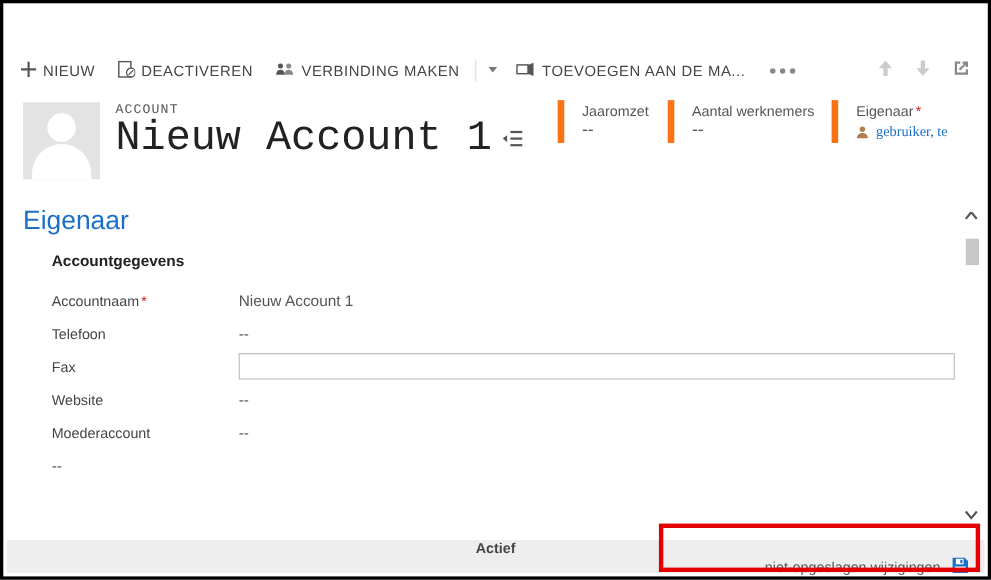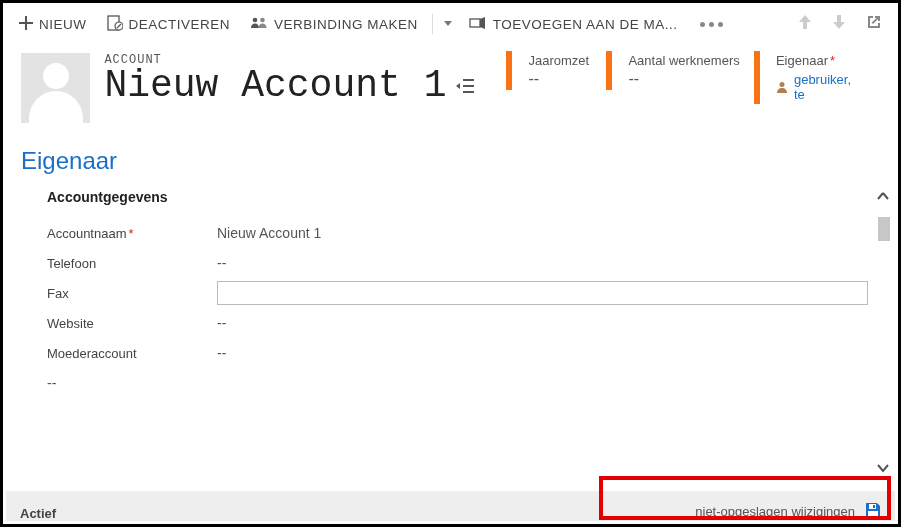--- a/index.html
+++ b/index.html
@@ -16,20 +16,21 @@
     box-shadow: 3px 3px 4px rgba(0,0,0,0.4);
     background:#fff;
     overflow:hidden;
   }
   
   .cmdbar {
     display:flex; align-items:center;
     height:42px;
     padding:0 8px;
     gap:4px;
+    margin-top:40px;
   }
   .cmd {
     display:flex; align-items:center;
     gap:6px;
     padding:4px 8px;
     color:#454545;
     font-size:13.5px; letter-spacing:.5px;
     cursor:pointer;
   }
   .cmd svg, .cmd .ico { flex:0 0 auto; }
@@ -58,41 +59,41 @@
   .entity-label{font-size:12px;color:#555;letter-spacing:1px;margin-top:2px;}
   .entity-name-row{display:flex;align-items:center;gap:10px;}
   .entity-name{font-size:38px;font-weight:300;color:#222;line-height:1;}
   .list-icon svg{display:block;}
   .fields{display:flex;gap:0;margin-left:18px;align-items:flex-start;}
   .field{border-left:6px solid #f97316;padding:2px 16px;min-width:100px;}
   .field-label{font-size:13px;color:#555;white-space:nowrap;}
   .field-value{font-size:16px;color:#555;margin-top:2px;}
   .req::after{content:"*";color:#d22;font-size:13px;margin-left:2px;}
   .owner-val{display:flex;gap:6px;align-items:center;margin-top:4px;}
-  .owner-val a{color:#1a6fc7;font-size:13px;text-decoration:none;}
+  .owner-val a{color:#1a6fc7;font-size:13px;text-decoration:none;font-family:Liberation Serif, serif;}
   .person-ico svg{display:block;}
   
   .body-area{position:relative;padding:14px 30px 0 18px;}
   .section-title{color:#1a6fc7;font-size:24px;font-weight:400;margin-bottom:14px;}
   .subheader{font-weight:700;font-size:14px;color:#222;margin:0 0 14px 26px;}
   .form{margin-left:26px;}
   .row{display:flex;align-items:center;min-height:28px;margin-bottom:2px;}
   .lab{width:170px;font-size:13px;color:#444;display:flex;align-items:center;}
   .lab .req-star{color:#d22;margin-left:2px;}
   .val{font-size:14px;color:#555;}
   .fax-input{flex:1;border:1px solid #bbb;height:24px;font-size:14px;padding:0 4px;outline:none;}
   
   .scroll-area{position:absolute;right:6px;top:188px;bottom:48px;width:18px;}
   .scroll-up,.scroll-down{color:#555;text-align:center;font-size:12px;line-height:14px;}
   .scroll-thumb{position:absolute;top:26px;right:2px;width:12px;height:24px;background:#c7c7c7;}
   
   .statusbar{
     position:absolute;left:3px;right:3px;bottom:3px;height:30px;
-    background:#eee;display:flex;align-items:flex-end;
-    padding:0 14px;font-size:13px;color:#555;
+    background:#eee;display:flex;align-items:center;
+    padding:0 14px;font-size:13px;color:#555;flex-direction:column;
   }
   .statusbar .stat-label{font-weight:600;color:#444;}
   .statusbar .right{margin-left:auto;display:flex;align-items:center;gap:10px;}
   .save-ico{color:#1a6fc7;}
   .highlight-box{
     position:absolute;
     right:7px; bottom:4px;
     width:292px; height:44px;
     border:4px solid #e20000;
     pointer-events:none;

